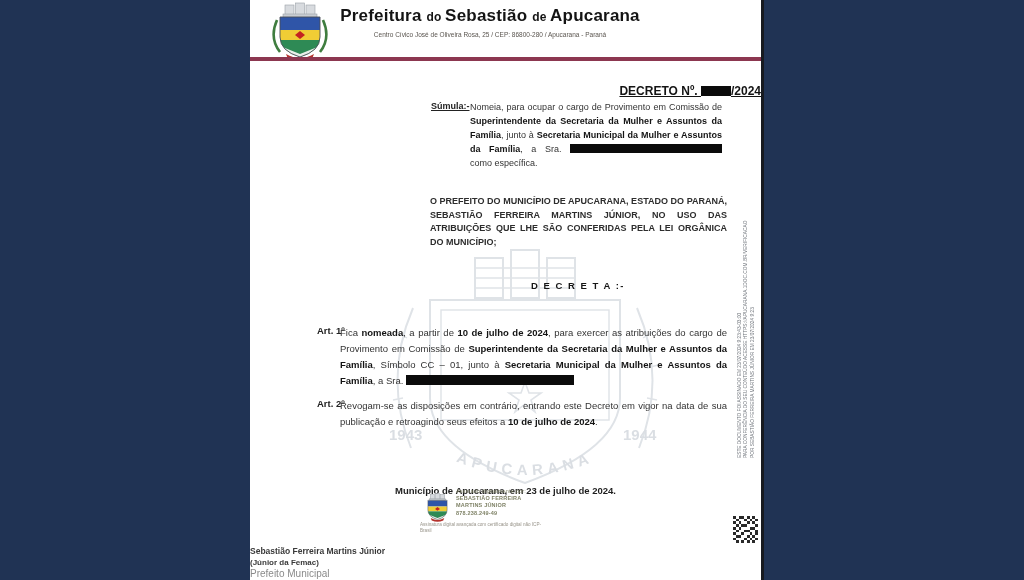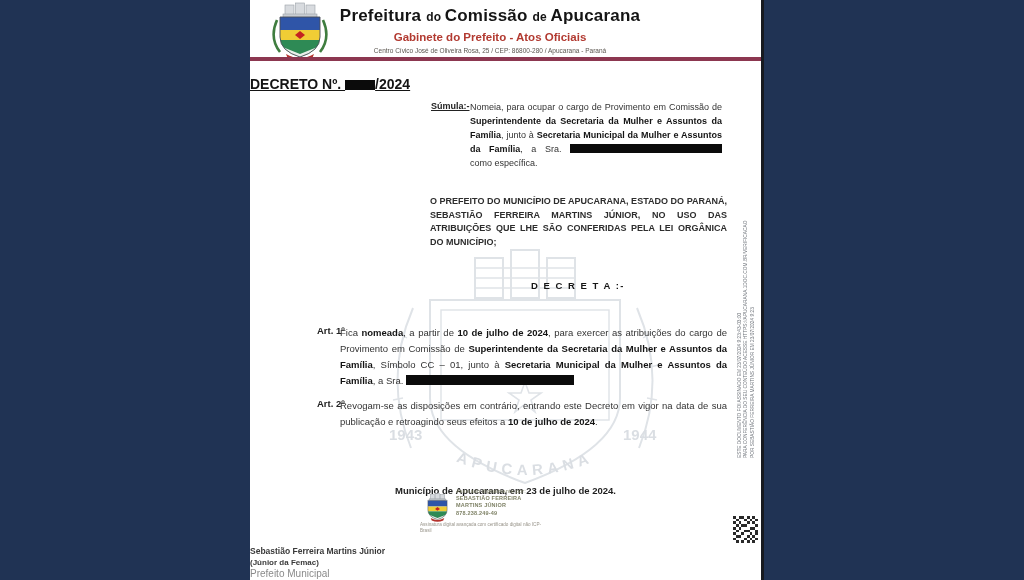--- a/index.html
+++ b/index.html
@@ -16,21 +16,21 @@
   .crest{position:absolute;left:22px;top:2px;width:56px;height:58px;}
   .header-text{position:absolute;left:60px;top:5px;width:360px;text-align:center;}
   .org-title{font-size:17px;font-weight:bold;color:#232e6a;line-height:21px;letter-spacing:.2px;}
   .org-title .sm{font-size:12px;}
   .dept{font-size:11.5px;font-weight:bold;color:#b23a31;line-height:14px;margin-top:2px;}
   .address{font-size:6.5px;color:#5a554f;margin-top:3px;line-height:8px;}
   .rule{position:absolute;left:0;top:57px;width:511px;height:4px;background:#252a50;
         border-top:2px solid #8c3750;border-bottom:2px solid #8c3750;}
 
   
-  .decree-no{position:absolute;left:0;top:76px;width:100%;text-align:left;font-size:14px;color:#1c1c1c;}
+  .decree-no{position:absolute;left:0;top:84px;width:100%;text-align:right;font-size:12px;color:#1c1c1c;}
   .decree-no span:not(.redact){font-weight:bold;text-decoration:underline;}
   .b{font-weight:bold;color:#141414;}
   .redact{display:inline-block;height:9px;background:#0b0b0b;vertical-align:-1px;}
   .decree-no .redact{height:10px;}
 
   .sumula-label{position:absolute;left:181px;top:101px;font-size:9px;font-weight:bold;
                 text-decoration:underline;color:#222;}
   .sumula-text{position:absolute;left:220px;top:100px;width:252px;font-size:9px;line-height:14px;
                text-align:justify;color:#333;}
   .preamble{position:absolute;left:180px;top:195px;width:297px;font-size:9px;line-height:13.5px;
@@ -120,22 +120,21 @@
         <rect x="8" y="28" width="40" height="10" fill="#f0cd35"></rect>
         <polygon points="28,29 33,33 28,37 23,33" fill="#c32222"></polygon>
         <rect x="8" y="38" width="40" height="17" fill="#2e8a55"></rect>
         <path d="M8,44 L28,52 L48,44 L48,55 L8,55 Z" fill="#e9f0ea"></path>
       </g>
       <path d="M8,15 H48 V35 Q48,49 28,55 Q8,49 8,35 Z" fill="none" stroke="#4a4f57" stroke-width="0.9"></path>
       <path d="M14,52 Q28,60 42,52 L40,57 Q28,62 16,57 Z" fill="#b5322c"></path>
     </svg>
 
     <div class="header-text">
-      <div class="org-title"><span class="b">Prefeitura </span><span class="b sm">do </span><span class="b">Comissão </span><span class="b sm">de </span><span class="b">Apucarana</span></div>
-      <div class="dept">Gabinete do Prefeito - Atos Oficiais</div>
+      <div class="org-title"><span class="b">Prefeitura </span><span class="b sm">do </span><span class="b">Sebastião </span><span class="b sm">de </span><span class="b">Apucarana</span></div>
       <div class="address">Centro Cívico José de Oliveira Rosa, 25 / CEP: 86800-280 / Apucarana - Paraná</div>
     </div>
     <div class="rule"></div>
 
     <div class="decree-no"><span class="b">DECRETO Nº. </span><span class="redact" style="width: 30px;"></span><span class="b">/2024</span></div>
 
     <span class="sumula-label">Súmula:-</span>
     <div class="sumula-text"><span>Nomeia, para ocupar o cargo de Provimento em Comissão de </span><span class="b">Superintendente da Secretaria da Mulher e Assuntos da Família</span><span>, junto à </span><span class="b">Secretaria Municipal da Mulher e Assuntos da Família</span><span>, a Sra. </span><span class="redact" style="width: 152px;"></span><span> como específica.</span></div>
 
     <div class="preamble">O PREFEITO DO MUNICÍPIO DE APUCARANA, ESTADO DO PARANÁ, SEBASTIÃO FERREIRA MARTINS JÚNIOR, NO USO DAS ATRIBUIÇÕES QUE LHE SÃO CONFERIDAS PELA LEI ORGÂNICA DO MUNICÍPIO;</div>

